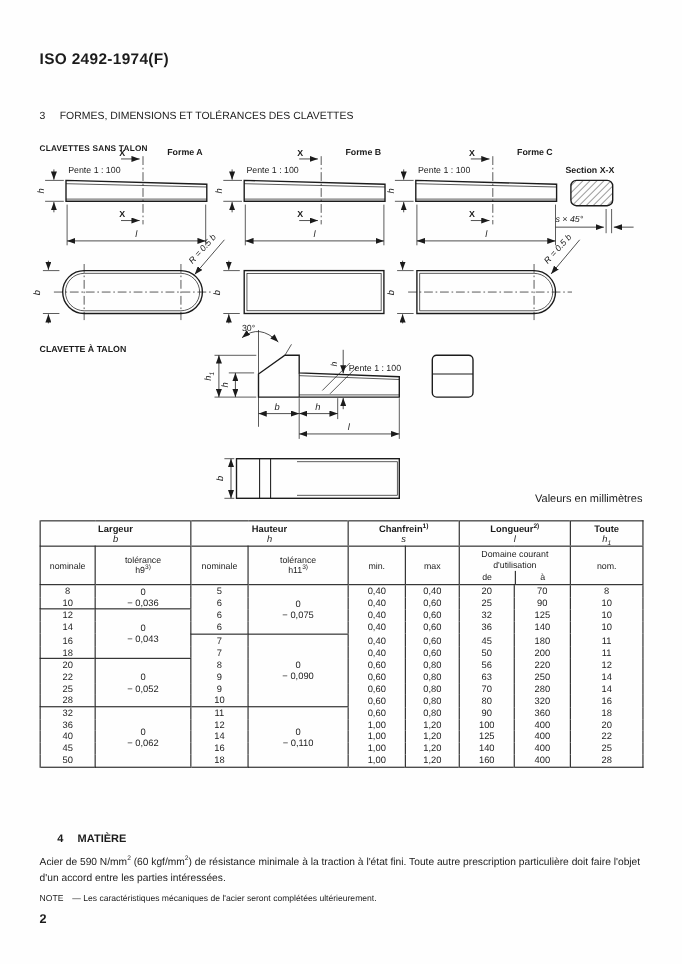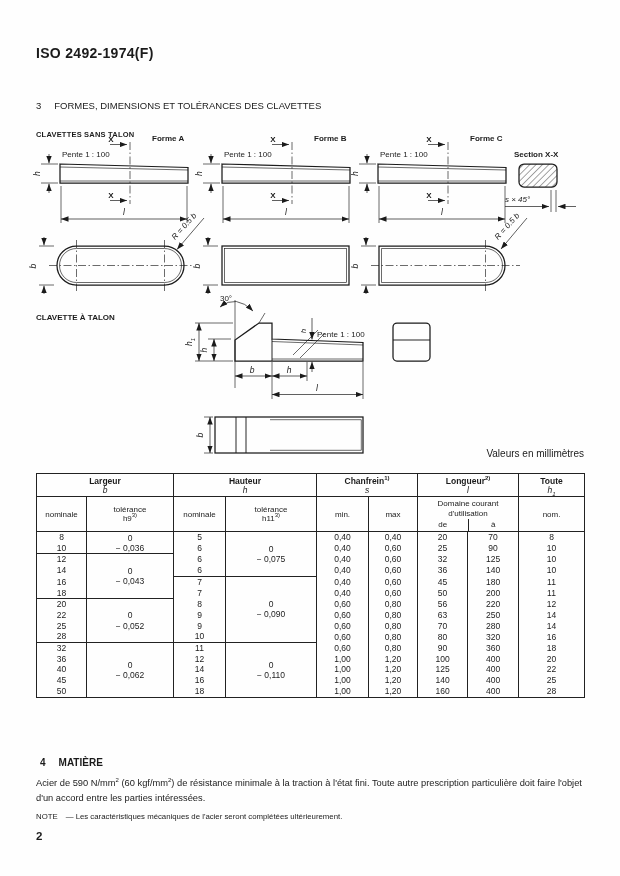--- a/index.html
+++ b/index.html
@@ -39,21 +39,21 @@
   .dea{display:flex;height:12px;line-height:12px;margin-top:1px}
   .dea span{flex:1}
   .dea .a{border-left:1px solid #222}
   #spec-table tbody td{height:10.7px;line-height:10.7px;font-size:8.5px}
   #spec-table tbody td.tol{line-height:10.2px;white-space:pre-line}
   #spec-table tbody td.gb{border-bottom:1px solid #222}
   
   #footnotes{left:36px;top:698px;width:552px;font-size:7.8px;line-height:9.6px}
   .fn{margin-bottom:5px}
   .fn .mk{margin-right:7px}
-  #s4-heading{left:40px;top:757px;font-weight:bold;font-size:10px}
+  #s4-heading{left:52px;top:757px;font-weight:bold;font-size:10px}
   #matiere-body{left:36px;top:776px;width:552px;font-size:9.3px;line-height:15px}
   #note-line{left:36px;top:812px;font-size:7.8px}
   #note-line .nl{margin-right:8px}
   #page-num{left:36px;top:830px;font-weight:bold;font-size:11.5px}
 </style>
 </head>
 <body>
 
 <div class="abs" id="iso-ref">ISO 2492-1974(F)</div>
 

